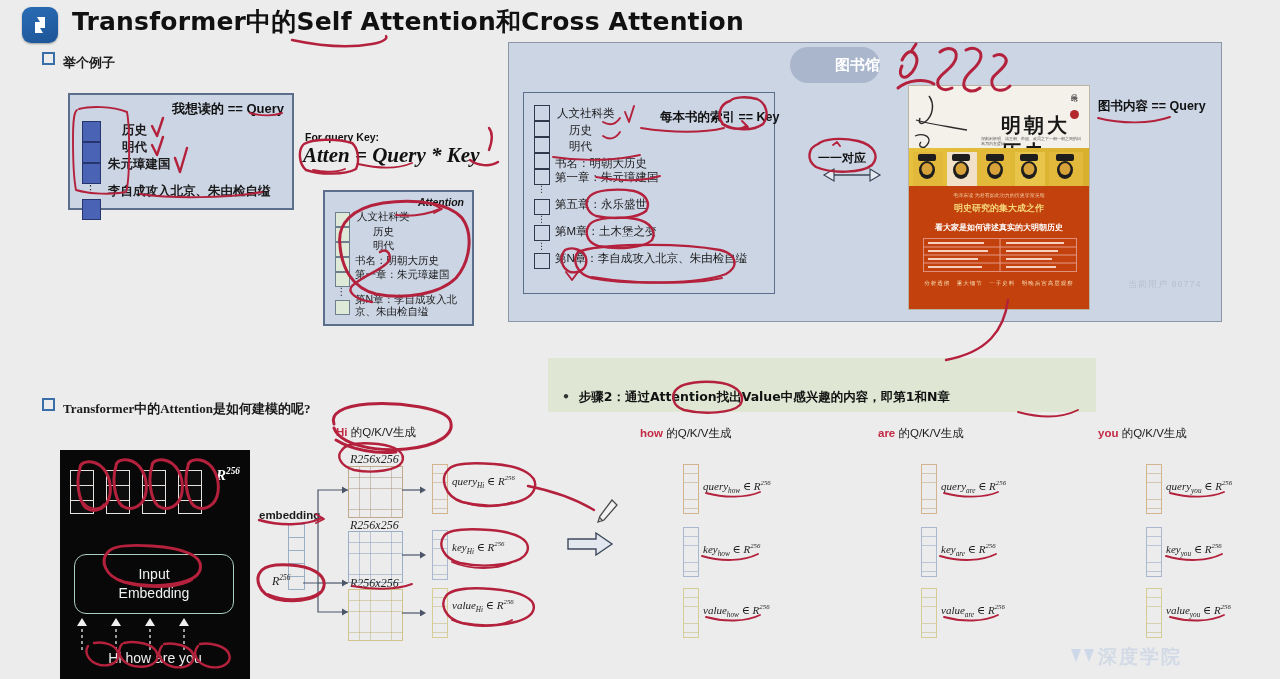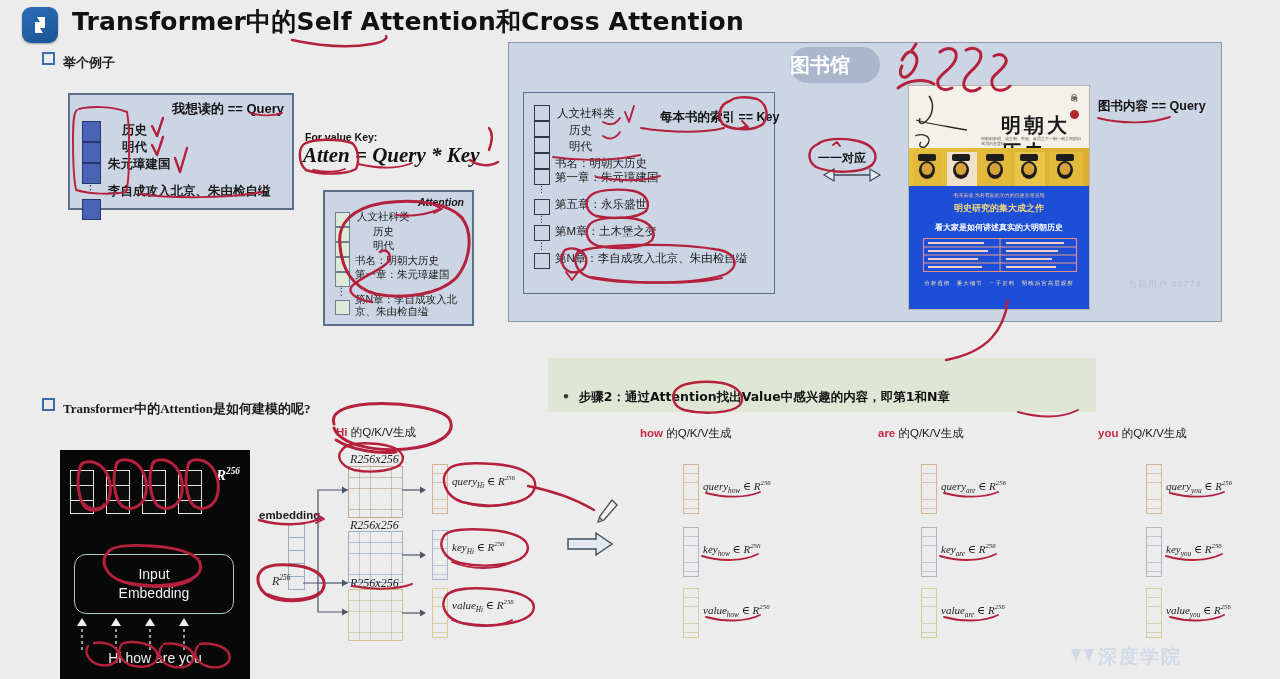--- a/index.html
+++ b/index.html
@@ -31,21 +31,21 @@
   #formula{left:303px;top:143px;font-size:21px;font-weight:bold;font-style:italic;color:#111;
            font-family:"Liberation Serif","DejaVu Serif",serif;white-space:nowrap;}
   
   #attnBox{left:323px;top:190px;width:147px;height:132px;background:#ccd5e4;border:2px solid #5b6f8c;}
   #attnTitle{right:8px;top:4px;font-size:10.5px;font-weight:bold;font-style:italic;color:#111;}
   .acell{width:13px;height:13px;background:#dfe9d8;border:1px solid #6d7f8e;}
   .atxt{font-size:10.5px;color:#1a1a1a;white-space:nowrap;}
   
   #libBox{left:508px;top:42px;width:712px;height:278px;background:#ccd5e4;border:1px solid #8b96a8;}
   #libTag{left:790px;top:47px;width:90px;height:36px;background:#aab6cc;color:#fff;
-          font-size:20px;font-weight:bold;text-align:left;line-height:36px;border-radius:18px;}
+          font-size:15px;font-weight:bold;text-align:right;line-height:36px;border-radius:18px;}
   #keyBox{left:523px;top:92px;width:250px;height:200px;background:#ccd5e4;border:1px solid #5b6f8c;}
   .kcell{width:14px;height:14px;background:#ccd5e4;border:1.3px solid #2f3a4c;}
   .ktxt{font-size:11.5px;color:#1a1a1a;white-space:nowrap;}
   #keyLabel{left:660px;top:109px;font-size:12.5px;font-weight:bold;color:#111;white-space:nowrap;}
   #corresp{left:818px;top:150px;font-size:12px;font-weight:bold;color:#111;white-space:nowrap;}
   #valLabel{left:1098px;top:98px;font-size:12.5px;font-weight:bold;color:#111;white-space:nowrap;}
   
   #book{left:908px;top:85px;width:180px;height:223px;background:#f2efe8;border:1px solid #b9b4a6;overflow:hidden;}
   .bk-title{font-size:20px;font-weight:bold;color:#171717;letter-spacing:3px;
             font-family:"DejaVu Serif","Liberation Serif",serif;padding-left:36px;}
@@ -113,21 +113,21 @@
     <div class="qcell"></div>
     <div style="height:15px;color:#2a2a2a;font-size:11px;text-align:center;width:17px;line-height:11px;">⋮</div>
     <div class="qcell"></div>
   </div>
   <div class="abs qtxt" style="left:52px;top:27px;">历史</div>
   <div class="abs qtxt" style="left:52px;top:44px;">明代</div>
   <div class="abs qtxt" style="left:38px;top:61px;">朱元璋建国</div>
   <div class="abs qtxt" style="left:38px;top:88px;">李自成攻入北京、朱由检自缢</div>
 </div>
 
-<div class="abs" id="foreach">For value Key:</div>
+<div class="abs" id="foreach">For query Key:</div>
 <div class="abs" id="formula">Atten = Query * Key</div>
 
 <div class="abs" id="attnBox">
   <div class="abs" id="attnTitle">Attention</div>
   <div class="abs" style="left:10px;top:20px;display:flex;flex-direction:column;">
     <div class="acell"></div>
     <div class="acell"></div>
     <div class="acell"></div>
     <div class="acell"></div>
     <div class="acell"></div>
@@ -212,21 +212,21 @@
       </g>
       <g fill="#d8a23a">
         <ellipse cx="18" cy="21" rx="5.5" ry="6"></ellipse>
           <ellipse cx="52" cy="21" rx="5.5" ry="6"></ellipse>
         <ellipse cx="86" cy="21" rx="5.5" ry="6"></ellipse>
           <ellipse cx="120" cy="21" rx="5.5" ry="6"></ellipse>
         <ellipse cx="156" cy="21" rx="5.5" ry="6"></ellipse>
       </g>
     </svg>
   </div>
-  <div class="abs" style="left:0;top:100px;width:180px;height:141px;background:#1d4ed8;">
+  <div class="abs" style="left:0;top:100px;width:180px;height:141px;background:#c2410c;">
     <div class="abs" style="left:8px;top:6px;font-size:5px;color:#f2c9a0;width:164px;text-align:center;">毛泽东读 为君有如此功力的历史学家吴晗</div>
     <div class="abs" style="left:8px;top:16px;font-size:9px;font-weight:bold;color:#f5d77a;width:164px;text-align:center;">明史研究的集大成之作</div>
     <div class="abs" style="left:8px;top:36px;font-size:8px;font-weight:bold;color:#ffffff;width:164px;text-align:center;">看大家是如何讲述真实的大明朝历史</div>
     <div class="abs" style="left:14px;top:52px;width:152px;height:32px;border:1px solid #e0907c;">
       <svg width="152" height="32">
           <g stroke="#e69a86" stroke-width="1">
         <line x1="0" y1="8" x2="152" y2="8"></line>
             <line x1="0" y1="16" x2="152" y2="16"></line>
         <line x1="0" y1="24" x2="152" y2="24"></line>
             <line x1="76" y1="0" x2="76" y2="32"></line>

